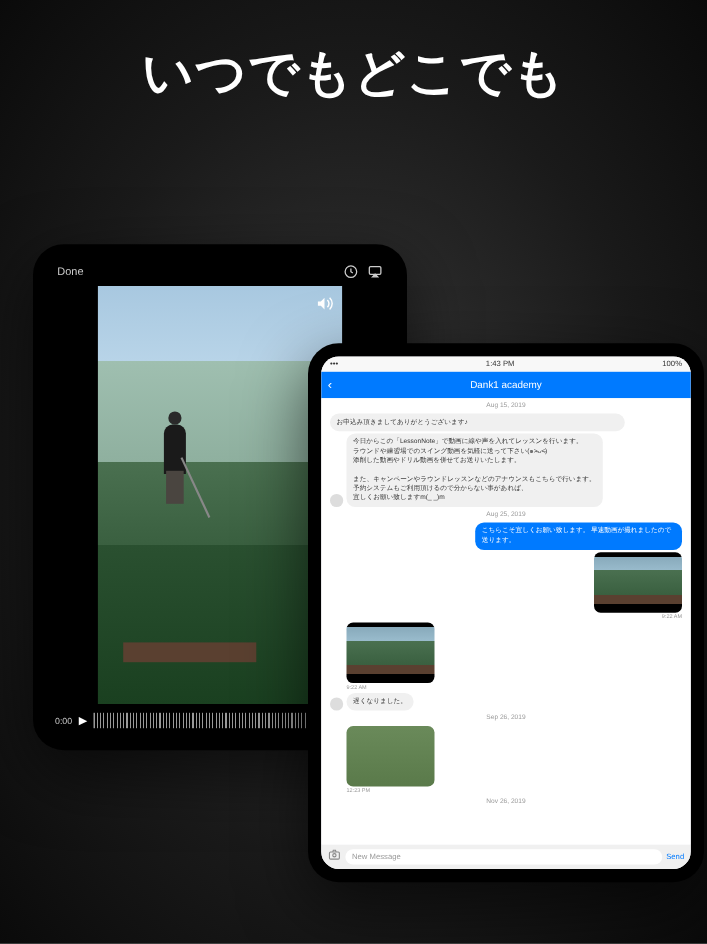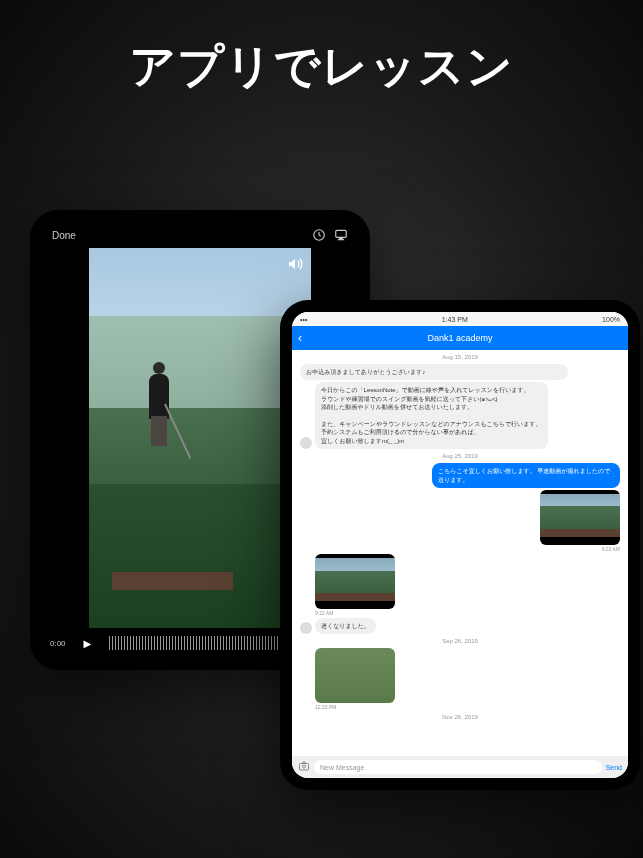--- a/index.html
+++ b/index.html
@@ -15,21 +15,21 @@
     text-align: center;
     color: #fff;
     font-size: 46px;
     font-weight: 700;
     line-height: 1.25;
     padding-top: 38px;
     letter-spacing: 1px;
   }
   .tablets {
     position: absolute;
-    top: 210px;
+    top: 222px;
     left: 30px;
     width: 580px;
     height: 620px;
   }
   .tablet {
     position: absolute;
     background: #000;
     border-radius: 28px;
     padding: 12px;
     box-shadow: 0 20px 60px rgba(0,0,0,0.6);
@@ -152,21 +152,21 @@
   }
   .video-bottombar {
     position: absolute;
     bottom: 0;
     left: 0;
     right: 0;
     height: 30px;
     display: flex;
     align-items: center;
     padding: 0 8px;
-    gap: 18px;
+    gap: 6px;
   }
   .play-btn {
     color: #fff;
     font-size: 10px;
   }
   .timecode {
     color: #ccc;
     font-size: 8px;
   }
   .scrubber {
@@ -301,21 +301,21 @@
   }
   .send-btn {
     font-size: 7px;
     color: #007aff;
   }
 </style>
 </head>
 <body>
 
 <div class="headline">
-  <div>アプリでレッスン</div>
+  <div>いつでもどこでも</div>
 </div>
 
 <div class="tablets">
 
   <div class="tablet tablet-left">
     <div class="screen">
       <div class="video-topbar">
         <span>Done</span>
         <span class="right-icons">
           <span class="icon-small">

